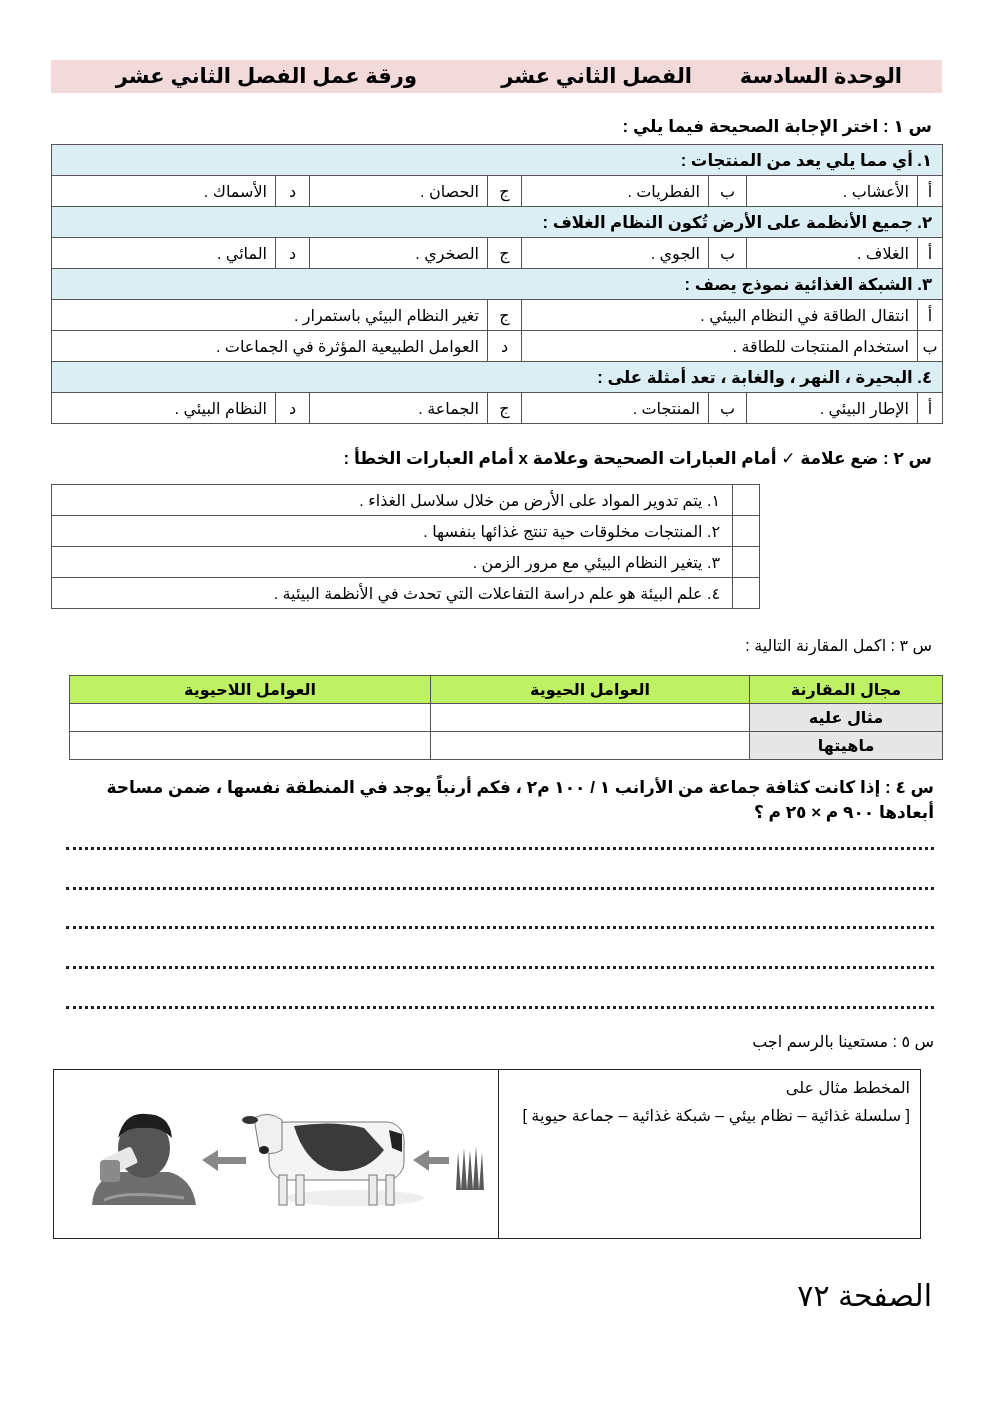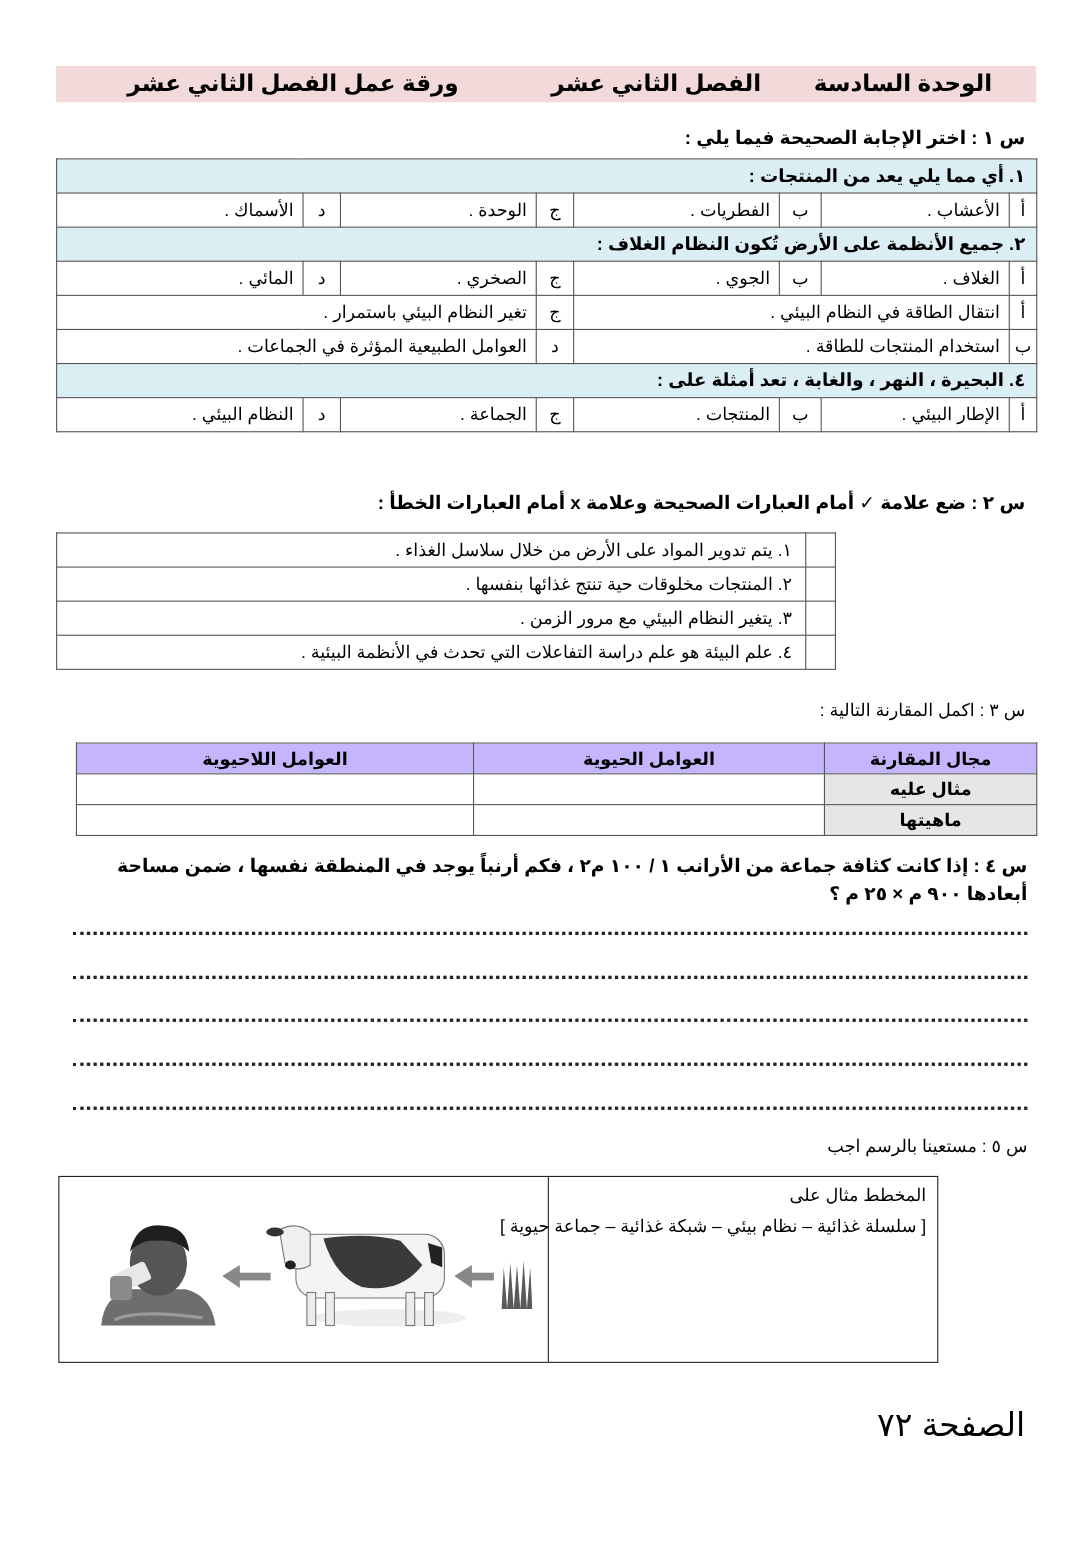--- a/index.html
+++ b/index.html
@@ -23,28 +23,28 @@
 
   
   .q2 { left:51px; top:484px; width:709px; }
   .q2 td { height:30px; }
   .q2 .mark { width:28px; }
   .q2 .stmt { padding-right:12px; }
 
   
   .q3 { left:69px; top:675px; width:873px; }
   .q3 td, .q3 th { height:27px; font-size:16px; }
-  .q3 th { background:#c4b5fd; font-weight:bold; text-align:center; }
+  .q3 th { background:#bef264; font-weight:bold; text-align:center; }
   .q3 .rowhdr { background:#e6e6e6; font-weight:bold; text-align:center; }
 
   .q4 { left:66px; top:775px; width:868px; font-size:17px; font-weight:bold; line-height:25px; white-space:normal; }
   .dots { left:66px; width:868px; height:4px; border-bottom:3px dotted #222; }
 
   
-  .q5box { left:53px; top:1069px; width:800px; height:170px; border:1px solid #222; box-sizing:border-box; }
+  .q5box { left:53px; top:1069px; width:868px; height:170px; border:1px solid #222; box-sizing:border-box; }
   .q5divider { position:absolute; left:444px; top:0; width:1px; height:100%; background:#222; }
   .q5text { position:absolute; right:10px; top:4px; width:420px; font-size:16px; line-height:28px; text-align:right; }
   .food-chain { position:absolute; left:10px; top:20px; width:420px; height:130px; }
 
   .page-num { right:60px; top:1278px; font-size:30px; white-space:nowrap;text-align:center; }
 </style>
 </head>
 <body>
 
 <div class="abs header-band">
@@ -70,39 +70,42 @@
   <tbody>
       <tr>
     <td colspan="8" class="stem">١.  أي مما يلي يعد من المنتجات :</td>
   </tr>
   <tr>
     <td class="letter">أ</td>
     <td class="opt">الأعشاب    .</td>
     <td class="letter">ب</td>
     <td class="opt">الفطريات  .</td>
     <td class="letter">ج</td>
-    <td class="opt">الوحدة .</td>
+    <td class="opt">الحصان .</td>
     <td class="letter">د</td>
     <td class="opt">الأسماك .</td>
   </tr>
 
   <tr>
     <td colspan="8" class="stem">٢.  جميع الأنظمة على الأرض تُكون النظام الغلاف   :</td>
   </tr>
   <tr>
     <td class="letter">أ</td>
     <td class="opt">الغلاف .</td>
     <td class="letter">ب</td>
     <td class="opt">الجوي .</td>
     <td class="letter">ج</td>
     <td class="opt">الصخري .</td>
     <td class="letter">د</td>
     <td class="opt">المائي .</td>
   </tr>
 
+  <tr>
+    <td colspan="8" class="stem">٣.  الشبكة الغذائية نموذج يصف  :</td>
+  </tr>
   <tr>
     <td class="letter">أ</td>
     <td colspan="3" class="opt">انتقال الطاقة في النظام البيئي  .</td>
     <td class="letter">ج</td>
     <td colspan="3" class="opt">تغير النظام البيئي باستمرار   .</td>
   </tr>
   <tr>
     <td class="letter">ب</td>
     <td colspan="3" class="opt">استخدام المنتجات للطاقة .</td>
     <td class="letter">د</td>

